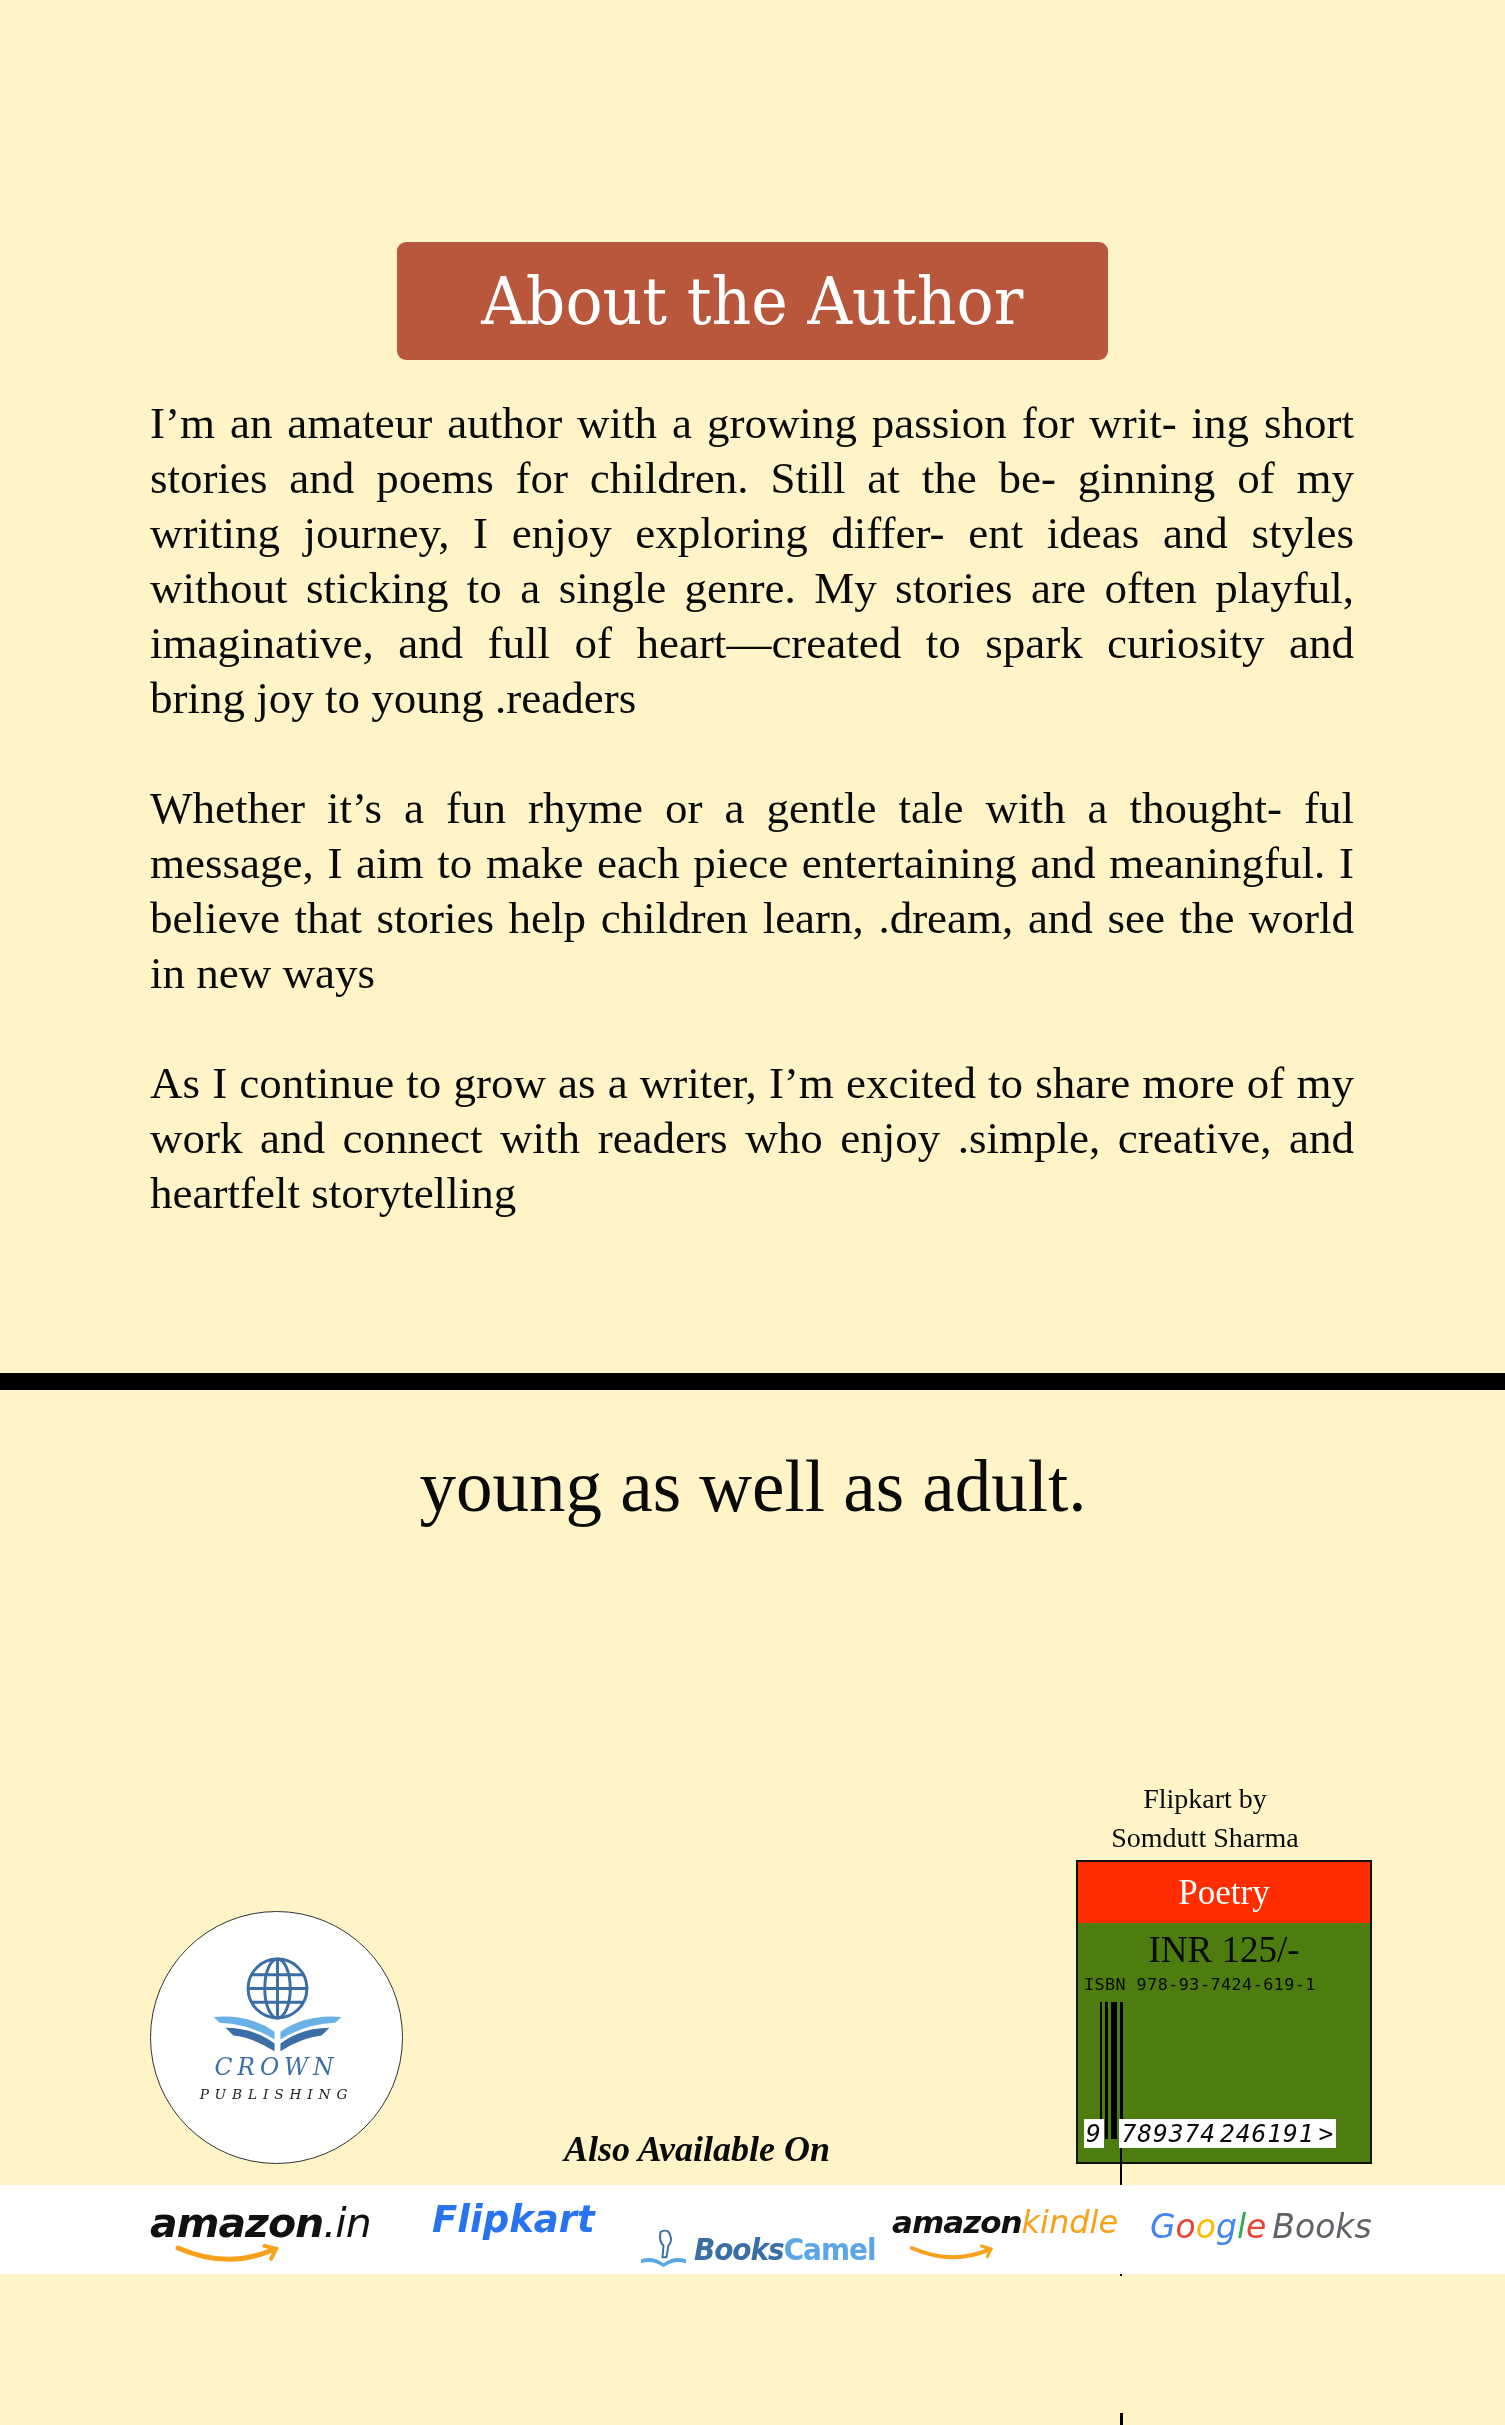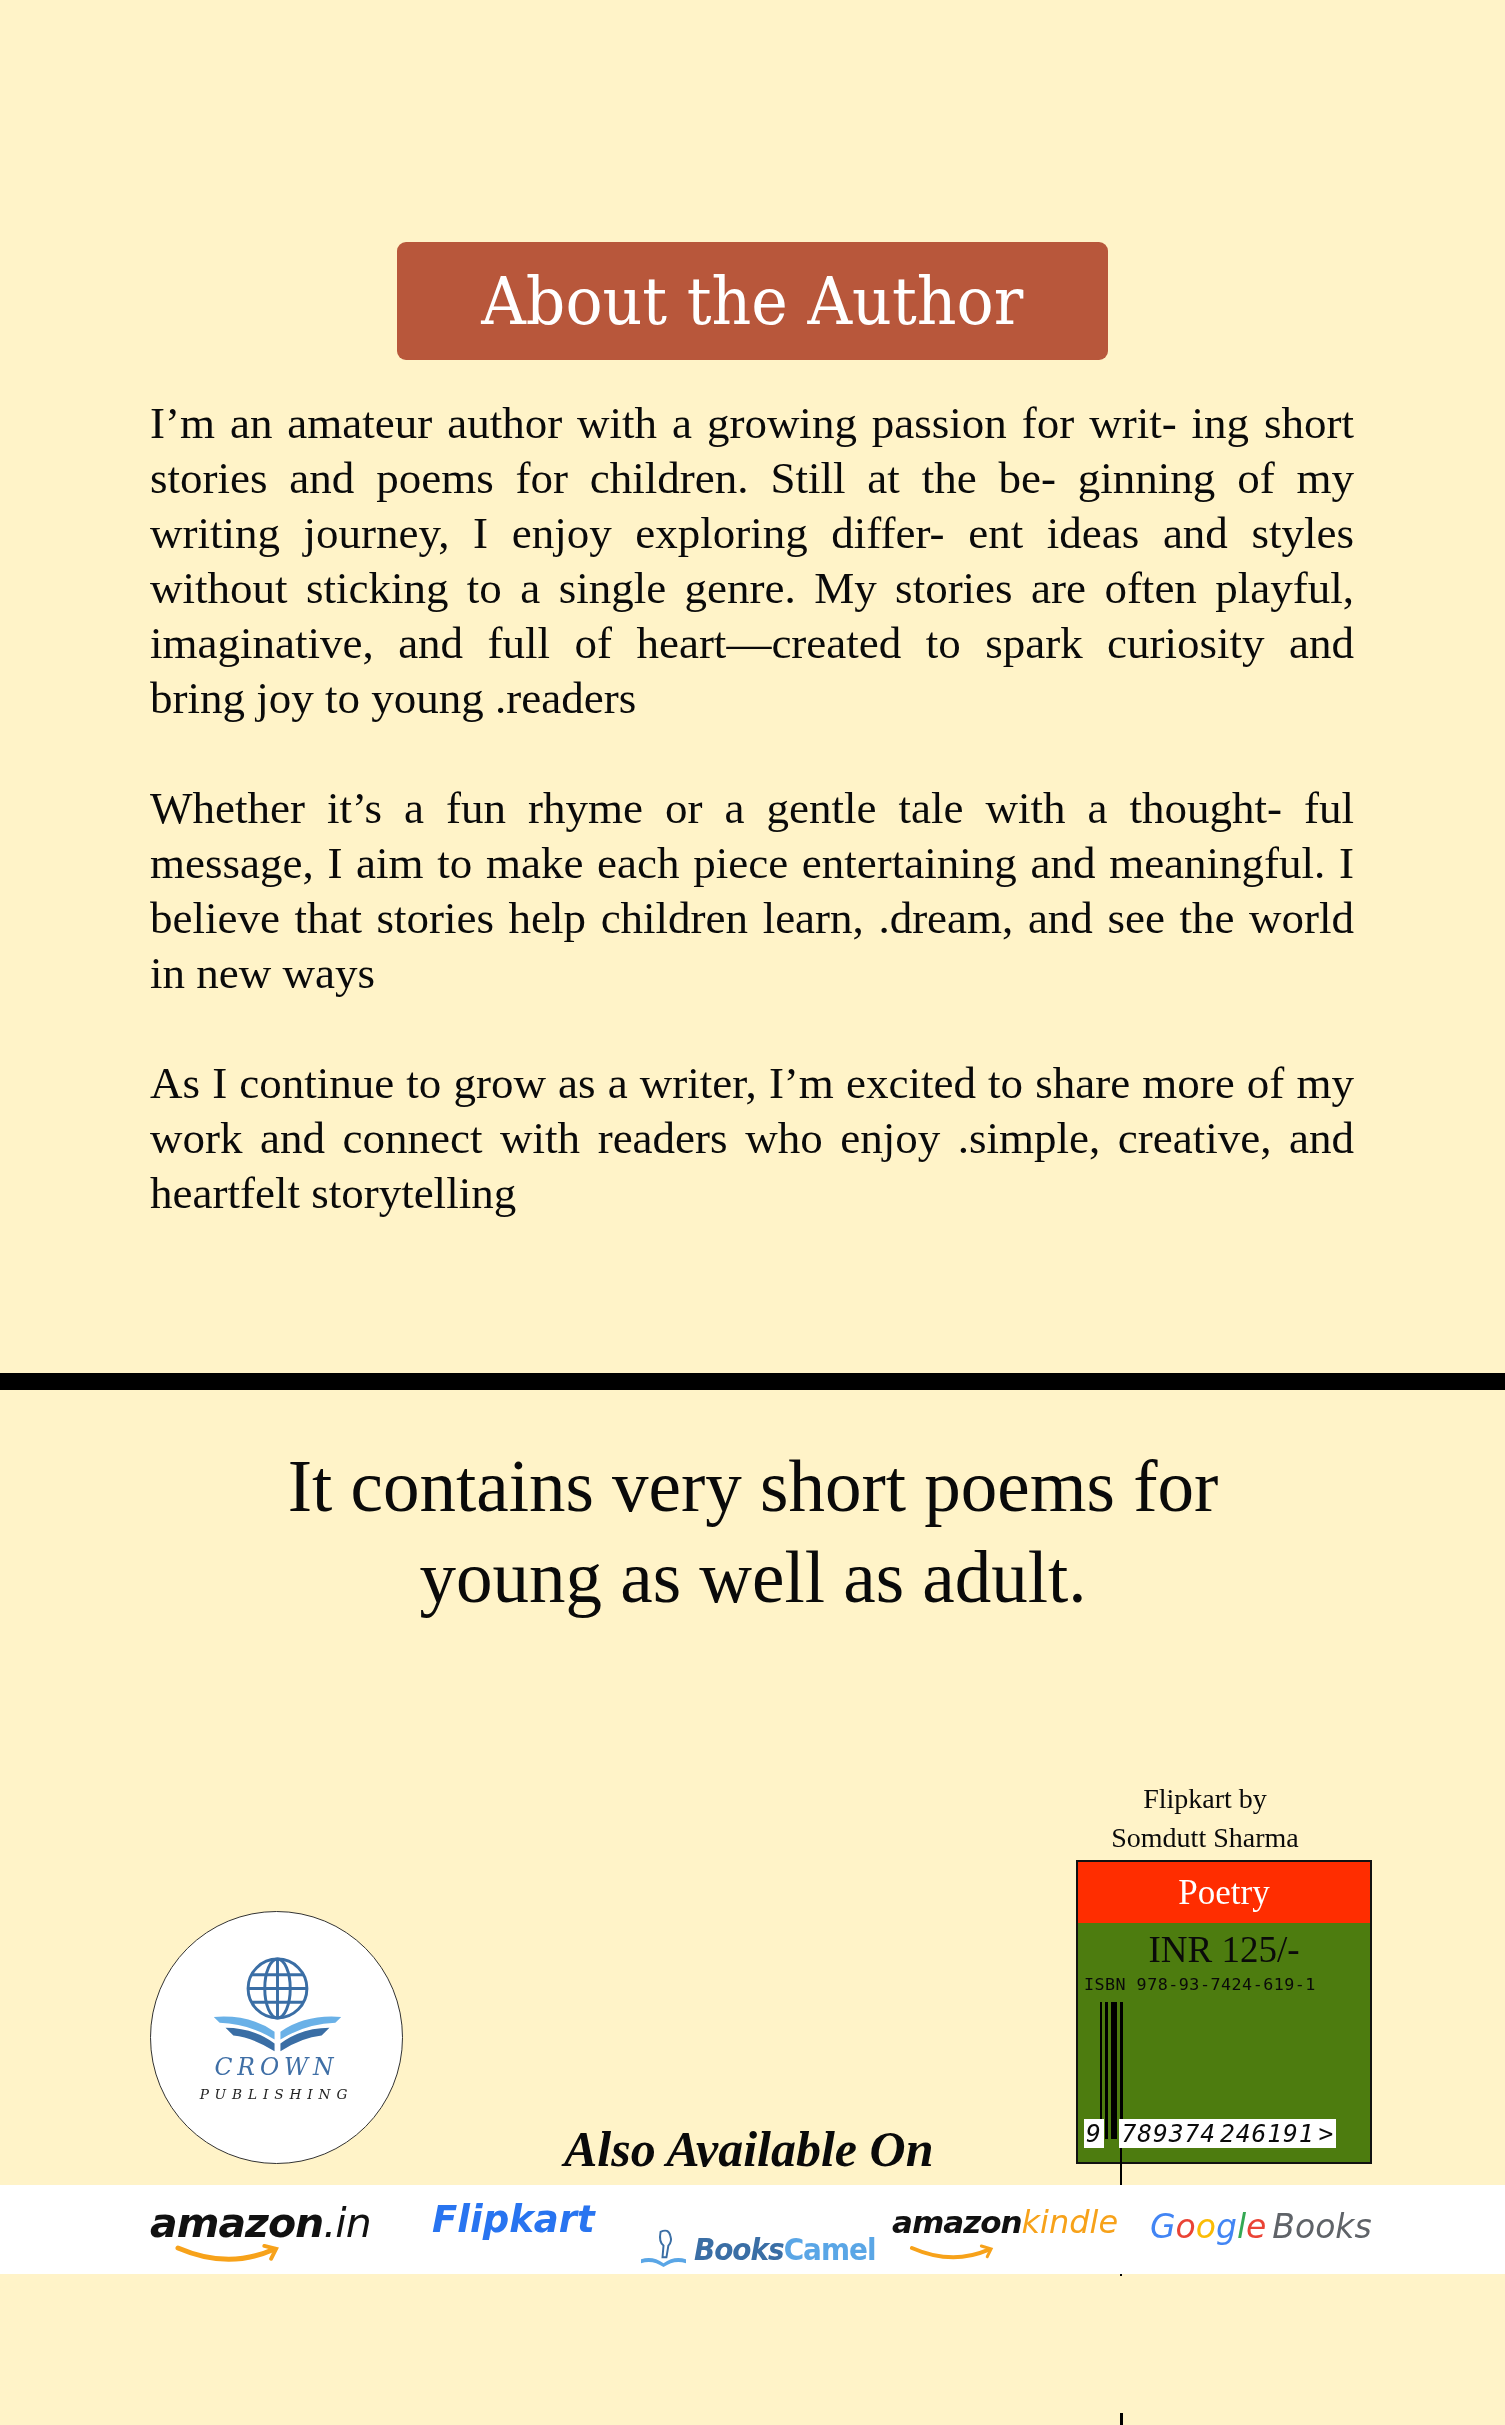--- a/index.html
+++ b/index.html
@@ -105,21 +105,21 @@
       font-family: "DejaVu Serif", serif; font-size: 23.5px; letter-spacing: 4.9px;
     }
     .logo-pub {
       position: absolute; left: 0; width: 100%; top: 174px;
       text-align: center; color: #222;
       font-family: "DejaVu Serif", serif; font-size: 13.7px; letter-spacing: 5.9px;
     }
     .also {
       position: absolute; left: 564px; top: 2122px;
       font-family: "Liberation Serif", serif;
-      font-size: 50px; line-height: 55px; font-weight: bold;
+      font-size: 36px; line-height: 55px; font-weight: bold;
     }
     .stores {
       position: absolute; left: 0; top: 2185px;
       width: 1506px; height: 89px; background: #ffffff;
     }
     .store { position: absolute; top: 0; height: 89px; }
     .amz-in {
       left: 150px; top: 13.7px;
       font-family: "DejaVu Sans", sans-serif; font-weight: bold;
       font-size: 41px; color: #111; letter-spacing: -1px;
@@ -167,21 +167,20 @@
   <p>I’m an amateur author with a growing passion for writ- ing short stories and poems for children. Still at the be- ginning of my writing journey, I enjoy exploring differ- ent ideas and styles without sticking to a single genre. My stories are often playful, imaginative, and full of heart—created to spark curiosity and bring joy to young .readers</p>
   <p>Whether it’s a fun rhyme or a gentle tale with a thought- ful message, I aim to make each piece entertaining and meaningful. I believe that stories help children learn, .dream, and see the world in new ways</p>
   <p>As I continue to grow as a writer, I’m excited to share more of my work and connect with readers who enjoy .simple, creative, and heartfelt storytelling</p>
 </div>
 
 
 <div class="divider"></div>
 
 
 <div class="tagline">
-  <div>It contains very short poems for</div>
   <div>young as well as adult.</div>
 </div>
 
 
 <div class="credits">
   <div>Flipkart by</div>
   <div>Somdutt Sharma</div>
 </div>
 
 

